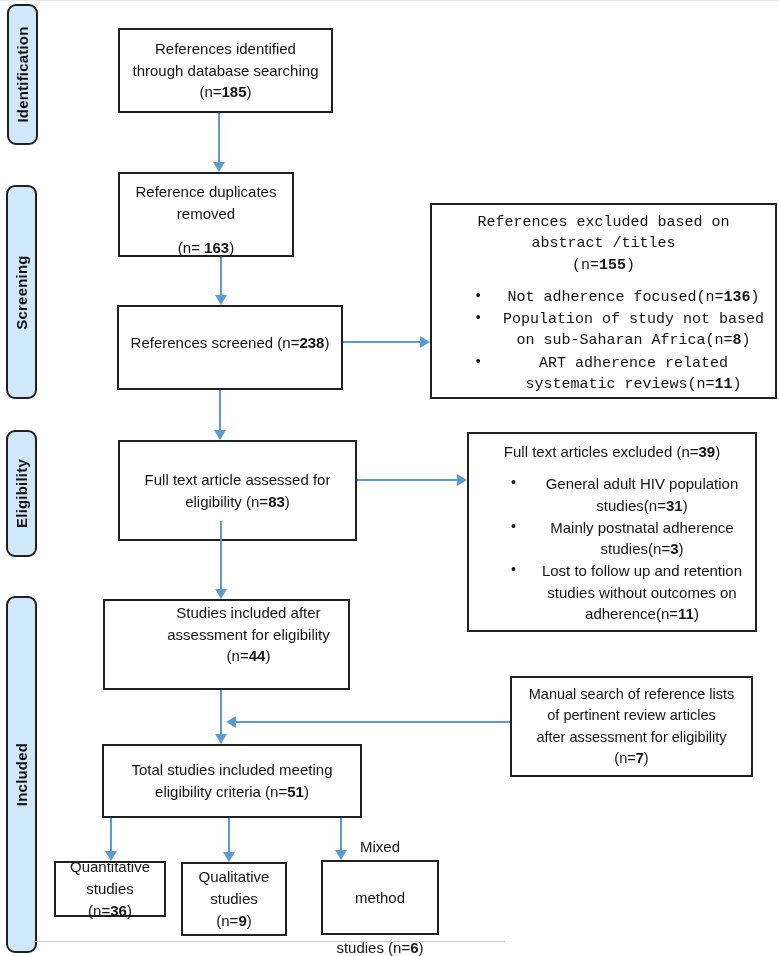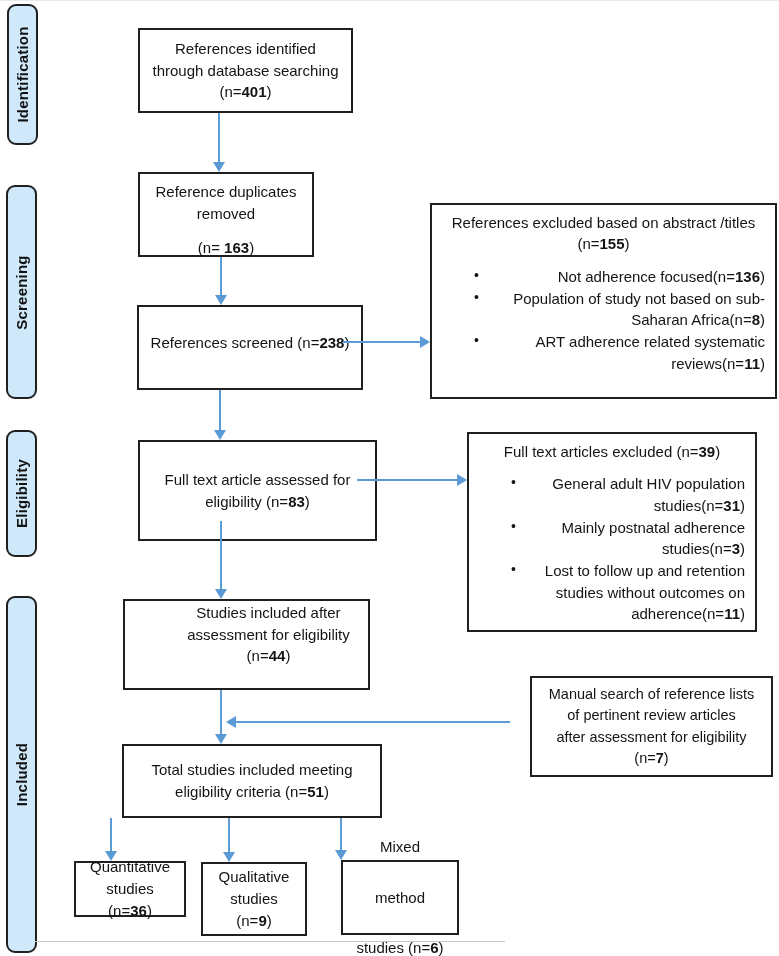--- a/index.html
+++ b/index.html
@@ -25,38 +25,37 @@
     border: 2px solid var(--box-border);
     background: #fff;
     display: flex;
     flex-direction: column;
     align-items: center;
     justify-content: center;
     text-align: center;
     font-size: 15px;
     line-height: 1.45;
     padding: 2px 4px;
-    margin-left: 20px;
   }
   .box .line { width: 100%; }
 
   
   .sidebox {
     position: absolute;
     border: 2px solid var(--box-border);
     background: #fff;
     font-size: 15px;
     line-height: 1.42;
     padding: 7px 6px 4px 6px;
   }
   .sidebox .title { text-align: center; width: 100%; }
   .bullets { margin-top: 11px; }
   .bullet { display: flex; align-items: flex-start; margin: 1px 0; }
   .bullet .dot { flex: none; margin-left: 36px; width: 28px; font-size: 14px; }
-  .bullet .btext { flex: 1; padding-right: 4px; text-align: right; }
+  .bullet .btext { flex: 1; padding-right: 4px; text-align: center; }
 
   
   .stage {
     position: absolute;
     background: var(--stage-fill);
     border: 2px solid #202020;
     border-radius: 9px;
     display: flex;
     align-items: center;
     justify-content: center;
@@ -107,21 +106,21 @@
   <div class="stage" style="left:6px; top:430px; width:31px; height:127px;">
     <span>Eligibility</span>
   </div>
   <div class="stage" style="left:6px; top:596px; width:31px; height:357px;">
     <span>Included</span>
   </div>
 
   <div class="box" style="left:118px; top:28px; width:215px; height:85px;">
     <div class="line">References identified</div>
     <div class="line">through database searching</div>
-    <div class="line"><span>(n=</span><b>401</b><span>)</span></div>
+    <div class="line"><span>(n=</span><b>185</b><span>)</span></div>
   </div>
 
   <div class="box" style="left:118px; top:172px; width:176px; height:85px; justify-content:flex-start; padding-top:7px;">
     <div class="line">Reference duplicates</div>
     <div class="line">removed</div>
     <div class="line" style="margin-top:12px;"><span>(n= </span><b>163</b><span>)</span></div>
   </div>
 
   <div class="box" style="left:117px; top:305px; width:226px; height:85px; padding-bottom:12px;">
     <div class="line"><span>References screened (n=</span><b>238</b><span>)</span></div>
@@ -151,21 +150,21 @@
     <div class="line">Qualitative</div>
     <div class="line">studies</div>
     <div class="line"><span>(n=</span><b>9</b><span>)</span></div>
   </div>
   <div class="box" style="left:321px; top:860px; width:118px; height:75px;gap:29px;">
     <div class="line">Mixed</div>
     <div class="line">method</div>
     <div class="line"><span>studies (n=</span><b>6</b><span>)</span></div>
   </div>
 
-  <div class="sidebox" style="left:430px; top:203px; width:347px; height:196px;">
+  <div class="sidebox" style="left:430px; top:203px; width:347px; height:196px;font-family:Liberation Mono, monospace;">
     <div class="title">References excluded based on abstract /titles</div>
     <div class="title"><span>(n=</span><b>155</b><span>)</span></div>
     <div class="bullets">
       <div class="bullet">
         <span class="dot">•</span>
         <span class="btext"><span>Not adherence focused(n=</span><b>136</b><span>)</span></span>
       </div>
       <div class="bullet">
         <span class="dot">•</span>
         <span class="btext"><span>Population of study not based on sub-Saharan Africa(n=</span><b>8</b><span>)</span></span>

